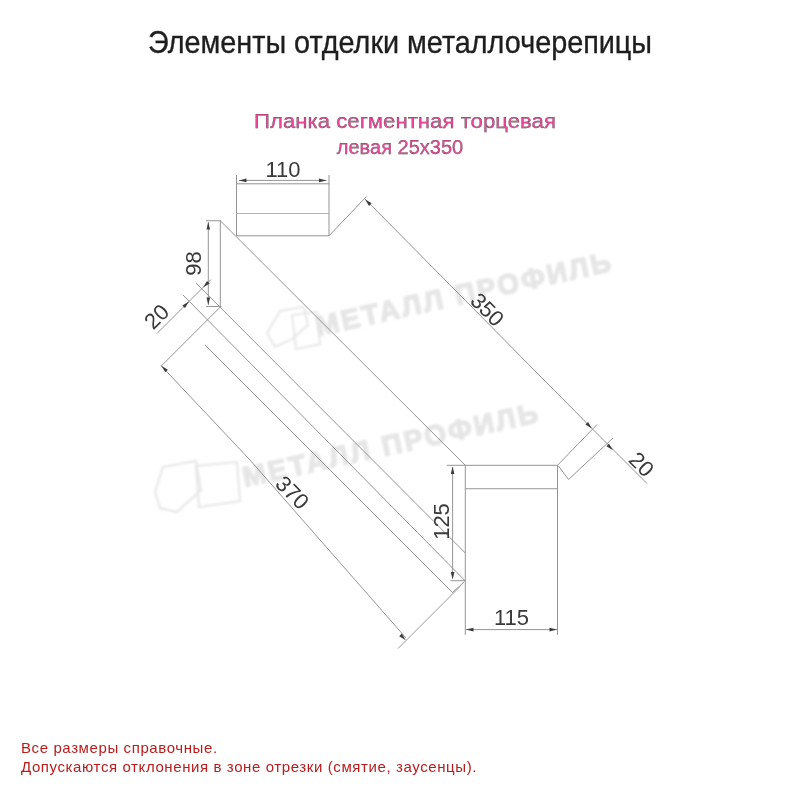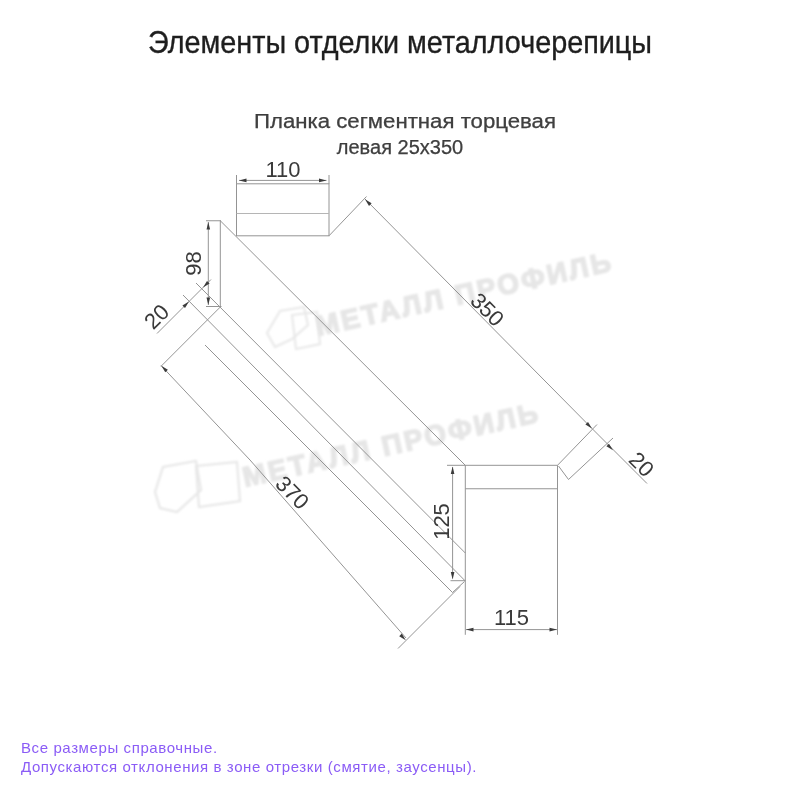--- a/index.html
+++ b/index.html
@@ -1,22 +1,22 @@
 <!DOCTYPE html>
 <html><head>
 <meta charset="utf-8">
 <style>
 html,body{margin:0;padding:0;background:#ffffff;width:800px;height:800px;overflow:hidden;
 font-family:"Liberation Sans",sans-serif;-webkit-font-smoothing:antialiased;}
 .title{position:absolute;left:0;top:24px;width:800px;text-align:center;
 font-size:32px;color:#1e1e1e;-webkit-text-stroke:0.35px #1e1e1e;transform:scaleX(0.9);transform-origin:400px 0;will-change:opacity;}
 .subtitle{position:absolute;left:0;top:108px;width:800px;text-align:center;
-font-size:20px;color:#404040;-webkit-text-stroke:0.25px #333333;line-height:26px;will-change:opacity;}
+font-size:20px;color:#ec4899;-webkit-text-stroke:0.25px #333333;line-height:26px;will-change:opacity;}
 .sub1{display:inline-block;transform:translateX(5px) scaleX(1.11);transform-origin:center;}
-.footer{position:absolute;left:21px;top:739px;font-size:15px;color:#8b5cf6;line-height:18.7px;letter-spacing:0.6px;will-change:opacity;}
+.footer{position:absolute;left:21px;top:739px;font-size:15px;color:#b91c1c;line-height:18.7px;letter-spacing:0.6px;will-change:opacity;}
 svg{position:absolute;left:0;top:0;will-change:opacity;}
 .dim{font-size:22px;fill:#3a3a3a;}
 .wmt{font-size:28px;font-weight:bold;fill:#e6e6e6;letter-spacing:2.5px;stroke:#e6e6e6;stroke-width:1.4px;}
 </style>
 </head>
 <body>
 
 <div class="title">Элементы отделки металлочерепицы</div>
 
 <div class="subtitle"><span class="sub1">Планка сегментная торцевая</span><br>левая 25х350</div>

